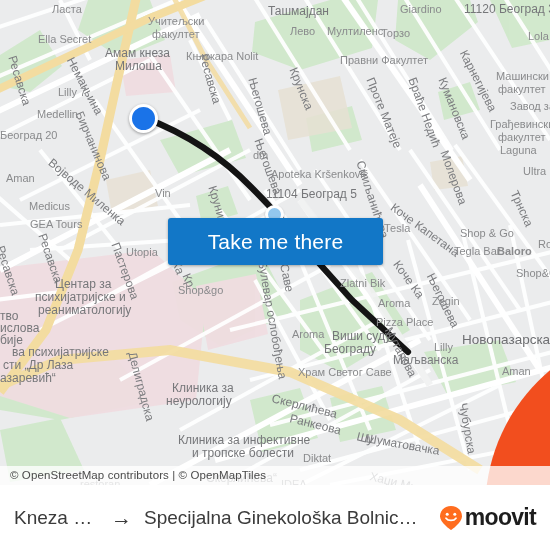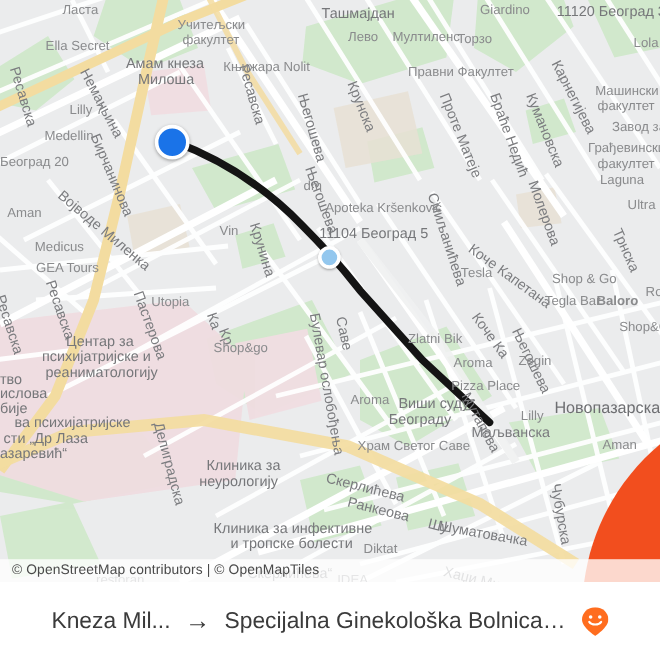--- a/index.html
+++ b/index.html
@@ -233,21 +233,21 @@
         <div class="lbl poi" style="left: 490px; top: 118px;">Грађевински</div>
         <div class="lbl poi" style="left: 498px; top: 131px;">факултет</div>
         <div class="lbl poi" style="left: 500px; top: 144px;">Laguna</div>
         <div class="lbl poi" style="left: 37px; top: 108px;">Medellin</div>
         <div class="lbl poi" style="left: 0px; top: 129px;">Београд 20</div>
         <div class="lbl poi" style="left: 523px; top: 165px;">Ultra M</div>
         <div class="lbl poi" style="left: 253px; top: 149px;">dm</div>
         <div class="lbl poi" style="left: 271px; top: 168px;">Apoteka Kršenković</div>
         <div class="lbl med" style="left: 266px; top: 188px;">11104 Београд 5</div>
         <div class="lbl poi" style="left: 6px; top: 172px;">Aman</div>
-        <div class="lbl poi" style="left: 155px; top: 187px; margin-left: 28px;">Vin</div>
+        <div class="lbl poi" style="left: 155px; top: 187px;">Vin</div>
         <div class="lbl poi" style="left: 29px; top: 200px; text-align: center;">Medicus</div>
         <div class="lbl poi" style="left: 30px; top: 218px;">GEA Tours</div>
         <div class="lbl poi" style="left: 384px; top: 222px;">Теsla</div>
         <div class="lbl poi" style="left: 460px; top: 227px;">Shop &amp; Go</div>
         <div class="lbl poi" style="left: 454px; top: 245px;">Tegla Bar</div>
         <div class="lbl poi" style="left: 497px; top: 245px; font-weight: bold;">Baloro</div>
         <div class="lbl poi" style="left: 538px; top: 238px;">Rok</div>
         <div class="lbl poi" style="left: 126px; top: 246px;">Utopia</div>
         <div class="lbl poi" style="left: 516px; top: 267px;">Shop&amp;G</div>
         <div class="lbl poi" style="left: 340px; top: 277px;">Zlatni Bik</div>
@@ -287,31 +287,33 @@
 
     <div id="origin-marker"></div>
     <div id="stop-marker"></div>
     <div id="dest-marker">
       <svg viewBox="0 0 36 48" width="36" height="48">
         <path d="M18 0 C8 0 0 8 0 18 C0 30 18 48 18 48 C18 48 36 30 36 18 C36 8 28 0 18 0 Z" fill="#f24e1e"></path>
         <circle cx="18" cy="17" r="6.2" fill="#ffffff"></circle>
       </svg>
     </div>
 
+    <button id="cta">Take me there</button>
 
     <div id="attrib">© OpenStreetMap contributors | © OpenMapTiles</div>
   </div>
 
   <div id="bottombar">
     <span id="from-label">Kneza Mil...</span>
     <span id="route-arrow">→</span>
     <span id="to-label">Specijalna Ginekološka Bolnica Srete...</span>
     <span id="moovit-logo">
       <svg width="22" height="24" viewBox="0 0 22 24">
         <path d="M11 0 C4.9 0 0 4.6 0 10.3 C0 17 11 24 11 24 C11 24 22 17 22 10.3 C22 4.6 17.1 0 11 0 Z" fill="#ff6d1f"></path>
         <circle cx="7.2" cy="8.2" r="1.5" fill="#fff"></circle>
         <circle cx="14.8" cy="8.2" r="1.5" fill="#fff"></circle>
         <path d="M6 12.2 C8 15.2 14 15.2 16 12.2" stroke="#fff" stroke-width="1.7" fill="none" stroke-linecap="round"></path>
       </svg>
+      <span id="moovit-word">moovit</span>
     </span>
   </div>
 
 </div>
 
 </body></html>

